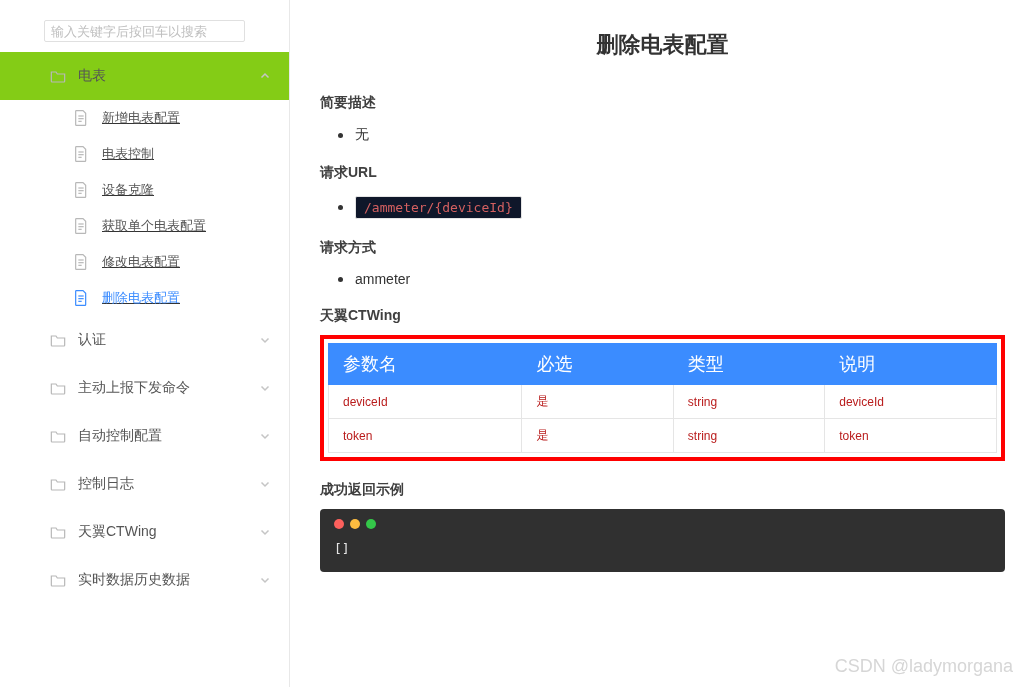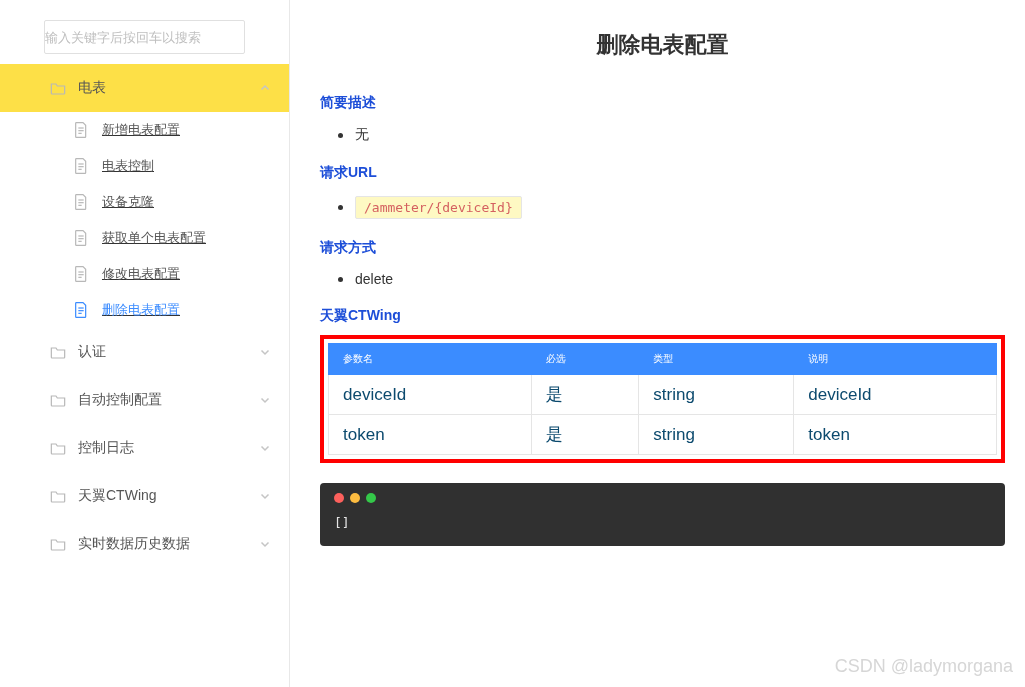--- a/index.html
+++ b/index.html
@@ -17,39 +17,39 @@
     .sidebar {
       width: 290px;
       flex-shrink: 0;
       border-right: 1px solid #e8e8e8;
       padding-top: 20px;
       background: #fff;
     }
     .search-wrap { padding: 0 44px 10px 44px; }
     .search-input {
       width: 100%;
-      height: 34px;
+      height: 22px;
       border: 1px solid #e0e0e0;
       border-radius: 2px;
-      padding: 0 0;
+      padding: 0 6px;
       font-size: 13px;
       color: #333;
       outline: none;
     }
     .search-input::placeholder { color: #bfbfbf; }
     .nav-list { list-style: none; }
     .nav-group-header {
       display: flex;
       align-items: center;
       padding: 0 18px 0 50px;
       height: 48px;
       cursor: pointer;
       color: #555;
     }
-    .nav-group-header.expanded { background: #fde047; }
+    .nav-group-header.expanded { background: #84cc16; }
     .nav-group-header .folder-icon { margin-right: 12px; color: #b8b8b8; }
     .nav-group-header .label { flex: 1; font-size: 14px; }
     .nav-group-header .chevron { color: #c5c5c5; }
     .nav-sub { list-style: none; text-decoration: underline; }
     .nav-sub-item {
       display: flex;
       align-items: center;
       height: 36px;
       padding-left: 74px;
       cursor: pointer;
@@ -70,38 +70,38 @@
     .page-title {
       text-align: center;
       font-size: 22px;
       font-weight: 600;
       color: #333;
       margin-bottom: 34px;
     }
     .section-title {
       font-size: 14px;
       font-weight: 600;
-      color: #1d4ed8;
+      color: #404040;
       margin: 16px 0 10px 0;
     }
     .bullet-line {
       display: flex;
       align-items: center;
       padding: 4px 0 4px 18px;
       margin-bottom: 6px;
     }
     .bullet-dot {
       width: 5px; height: 5px; background: #333; border-radius: 50%;
       margin-right: 12px;
     }
     .bullet-text { font-size: 14px; color: #333; }
     .code-inline {
       display: inline-block;
       border: 1px solid #e5e5e5;
-      background: #fef9c3;
+      background: #0f172a;
       padding: 3px 8px;
       font-family: Consolas, Monaco, monospace;
       font-size: 13px;
       color: #d46060;
       border-radius: 2px;
     }
     .params-box {
       border: 4px solid #ff0000;
       padding: 4px;
       margin-top: 8px;
@@ -110,27 +110,27 @@
     .params-table {
       width: 100%;
       border-collapse: collapse;
     }
     .params-table th {
       background: #3b8cff;
       color: #fff;
       text-align: left;
       font-weight: 500;
       padding: 8px 14px;
-      font-size: 10px;
+      font-size: 18px;
     }
     .params-table td {
       border: 1px solid #e5e5e5;
       padding: 8px 14px;
-      font-size: 17px;
-      color: #0c4a6e;
+      font-size: 12px;
+      color: #b91c1c;
     }
     .params-table th { border: 1px solid #3b8cff; }
     .code-block {
       background: #303030;
       border-radius: 4px;
       padding: 10px 14px 16px 14px;
       margin-top: 10px;
       color: #e5e5e5;
       font-family: Consolas, Monaco, monospace;
       font-size: 13px;
@@ -256,20 +256,35 @@
             </span>
           </div>
         </li>
         <li>
           <div class="nav-group-header">
             <span class="folder-icon">
               <svg width="16" height="14" viewBox="0 0 24 20" fill="none" stroke="currentColor" stroke-width="1.8">
                 <path d="M2 4 h7 l2 3 h11 v11 a1 1 0 0 1 -1 1 H3 a1 1 0 0 1 -1 -1 V4 z"></path>
               </svg>
             </span>
+            <span class="label">主动上报下发命令</span>
+            <span class="chevron">
+              <svg width="12" height="12" viewBox="0 0 24 24" fill="none" stroke="currentColor" stroke-width="3">
+                <polyline points="5 9 12 16 19 9"></polyline>
+              </svg>
+            </span>
+          </div>
+        </li>
+        <li>
+          <div class="nav-group-header">
+            <span class="folder-icon">
+              <svg width="16" height="14" viewBox="0 0 24 20" fill="none" stroke="currentColor" stroke-width="1.8">
+                <path d="M2 4 h7 l2 3 h11 v11 a1 1 0 0 1 -1 1 H3 a1 1 0 0 1 -1 -1 V4 z"></path>
+              </svg>
+            </span>
             <span class="label">自动控制配置</span>
             <span class="chevron">
               <svg width="12" height="12" viewBox="0 0 24 24" fill="none" stroke="currentColor" stroke-width="3">
                 <polyline points="5 9 12 16 19 9"></polyline>
               </svg>
             </span>
           </div>
         </li>
         <li>
           <div class="nav-group-header">
@@ -330,21 +345,21 @@
 
     <div class="section-title">请求URL</div>
     <div class="bullet-line">
       <span class="bullet-dot"></span>
       <span class="code-inline">/ammeter/{deviceId}</span>
     </div>
 
     <div class="section-title">请求方式</div>
     <div class="bullet-line">
       <span class="bullet-dot"></span>
-      <span class="bullet-text">delete</span>
+      <span class="bullet-text">ammeter</span>
     </div>
 
     <div class="section-title">天翼CTWing</div>
     <div class="params-box">
       <table class="params-table">
         <thead>
             <tr id="params-head-row">
               <th>参数名</th>
               <th>必选</th>
               <th>类型</th>
@@ -361,20 +376,21 @@
             <tr>
               <td>token</td>
               <td>是</td>
               <td>string</td>
               <td>token</td>
             </tr>
           </tbody>
       </table>
     </div>
 
+    <div class="section-title">成功返回示例</div>
     <div class="code-block">
       <div class="code-dots">
         <span class="dot-r"></span>
         <span class="dot-y"></span>
         <span class="dot-g"></span>
       </div>
       <div>[]</div>
     </div>
   </main>
 </div>

